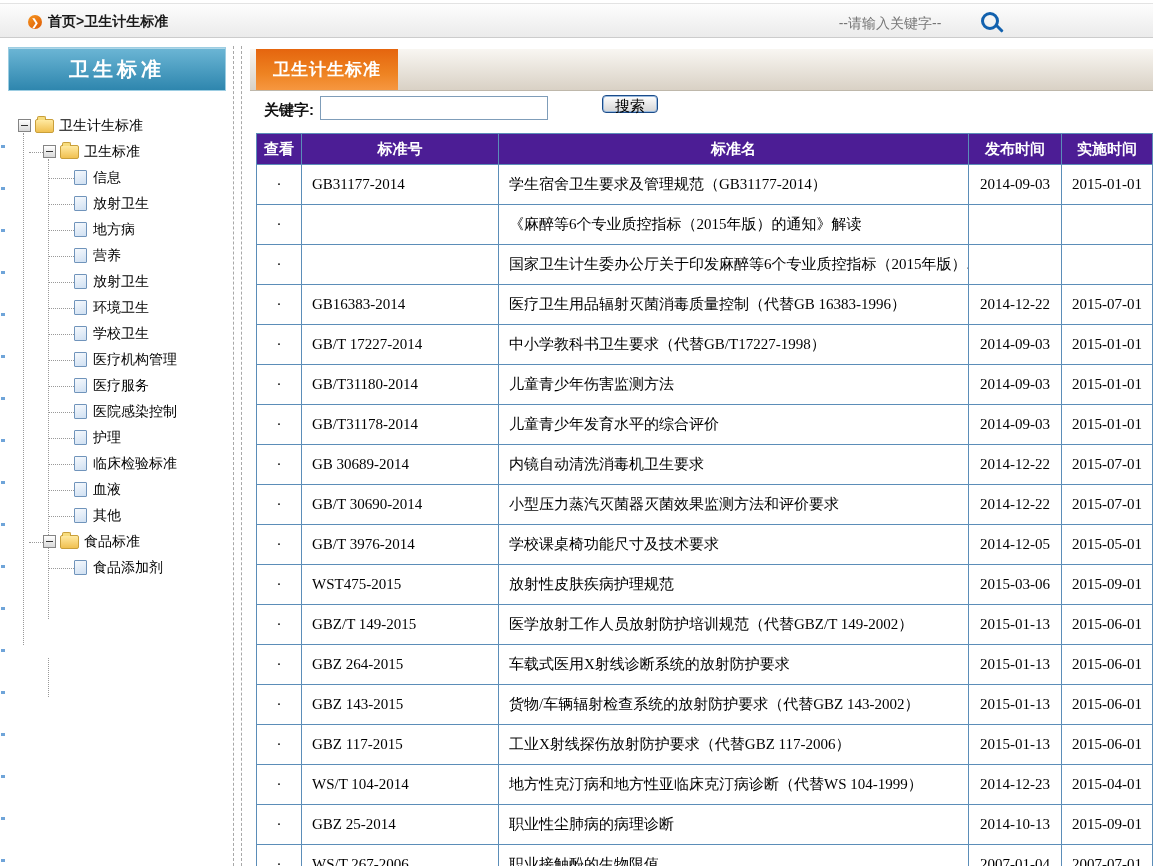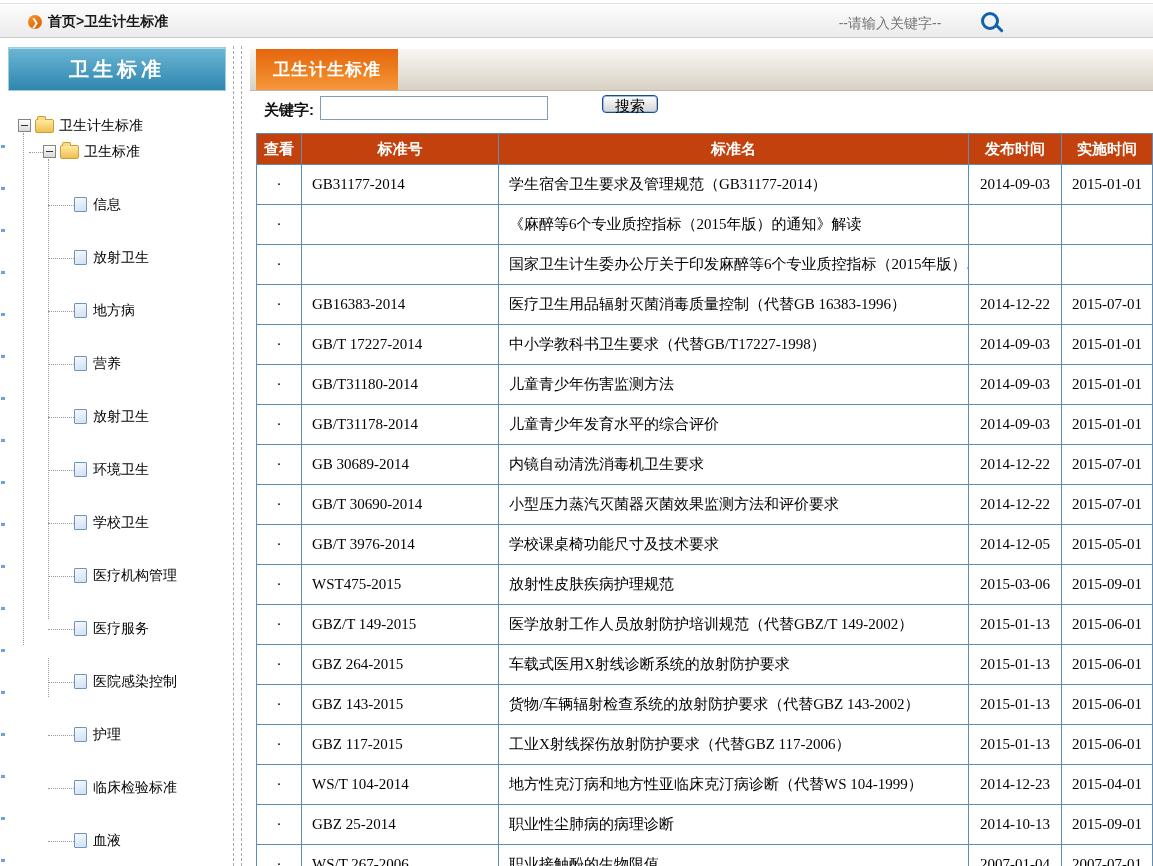--- a/index.html
+++ b/index.html
@@ -28,21 +28,21 @@
   .left-strip{position:absolute;left:1px;top:145px;bottom:0;width:4px;opacity:.75;
               background:repeating-linear-gradient(180deg,#3f86cc 0 3px,transparent 3px 42px);}
 
   
   .sidebar-header{position:absolute;left:8px;top:47px;width:216px;height:42px;
       background:linear-gradient(#6cb6d5,#2e86ae);border:1px solid #9ccde2;
       box-shadow:inset 0 1px 0 rgba(255,255,255,.45);display:flex;align-items:center;
       justify-content:center;color:#fff;font-size:20px;font-weight:bold;letter-spacing:4px;}
   .tree{position:absolute;left:8px;top:112px;width:222px;}
   .tnode{height:26px;display:flex;align-items:center;white-space:nowrap;font-size:14px;color:#000;cursor:pointer;}
-  .lvl0{padding-left:10px;} .lvl1{padding-left:21px;} .lvl2{padding-left:40px;margin-top:27px;}
+  .lvl0{padding-left:10px;} .lvl1{padding-left:21px;} .lvl2{padding-left:40px;}
   .hconn{height:1px;border-bottom:1px dotted #999;flex:none;align-self:center;margin-top:1px;}
   .w14{width:14px;} .w26{width:26px;}
   .ebox{width:11px;height:11px;border:1px solid #848484;flex:none;position:relative;
         background:linear-gradient(#ffffff,#d9d9d9);margin-right:4px;box-sizing:content-box;}
   .ebox::before{content:'';position:absolute;left:2px;top:5px;width:7px;height:1px;background:#333;}
   .folder{width:17px;height:12px;flex:none;position:relative;margin:2px 5px 0 0;
           background:linear-gradient(#ffe9a0,#f0c050);border:1px solid #c99f3a;border-radius:2px;}
   .folder::before{content:'';position:absolute;left:1px;top:-4px;width:7px;height:3px;
           background:#f7dc7d;border:1px solid #c99f3a;border-bottom:0;border-radius:2px 2px 0 0;}
   .page{width:11px;height:13px;flex:none;margin-right:6px;border:1px solid #7094bb;border-radius:1px;
@@ -65,21 +65,21 @@
   .kw-label{position:absolute;left:14px;top:9px;font-size:15px;font-weight:bold;color:#111;}
   .kw-input{position:absolute;left:70px;top:4px;width:218px;height:22px;
             border:1px solid #7f9db9;background:#fff;font-family:inherit;font-size:14px;padding:0 4px;}
   .kw-btn{position:absolute;left:310px;top:3px;width:56px;height:18px;cursor:pointer;
           border:1px solid #1b4c8a;border-radius:4px;background:linear-gradient(#ffffff,#d4d4d4);
           box-shadow:inset 0 0 0 1px #9abade;font-size:15px;font-family:Liberation Serif, serif;color:#000;margin-left:42px;}
 
   
   .std-table{position:absolute;left:256px;top:133px;width:897px;border-collapse:collapse;
              table-layout:fixed;font-family:"Liberation Serif","DejaVu Serif",serif;}
-  .std-table th{background:#c2410c;color:#fff;font-family:"Liberation Sans","DejaVu Sans",sans-serif;
+  .std-table th{background:#4c1d95;color:#fff;font-family:"Liberation Sans","DejaVu Sans",sans-serif;
                 font-weight:bold;font-size:15px;height:30px;border:1px solid #5b8db8;padding:0;}
   .std-table td{border:1px solid #5b8db8;height:39px;font-size:15px;color:#000;
                 overflow:hidden;white-space:nowrap;padding:0;}
   .std-table td.c{text-align:center;}
   .std-table td.l{padding-left:10px;}
   .std-table td.view{cursor:pointer;}
 </style>
 </head>
 <body>
 

